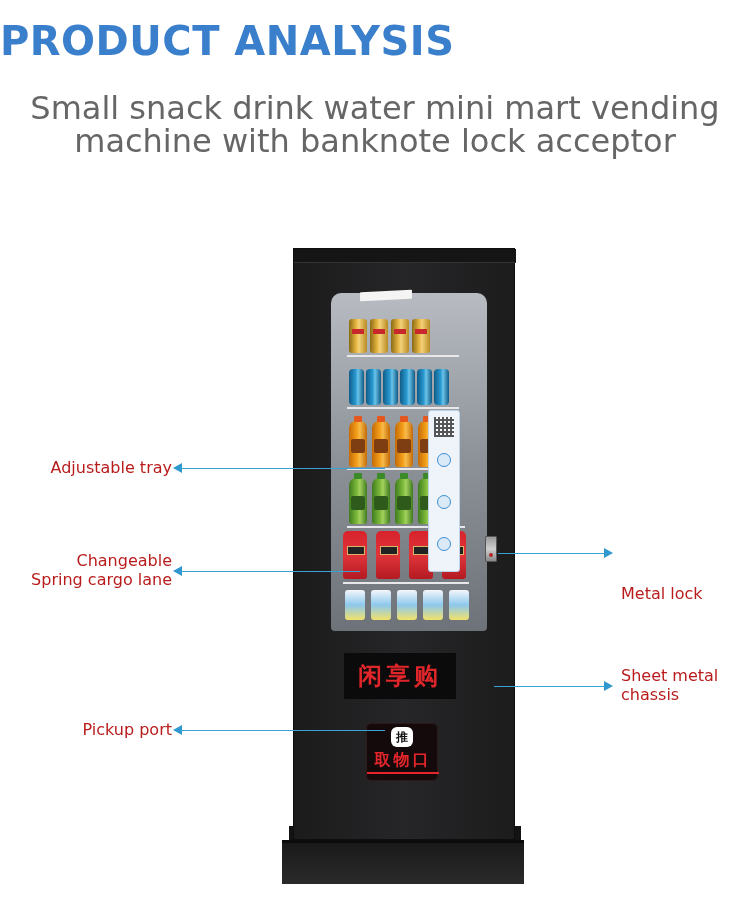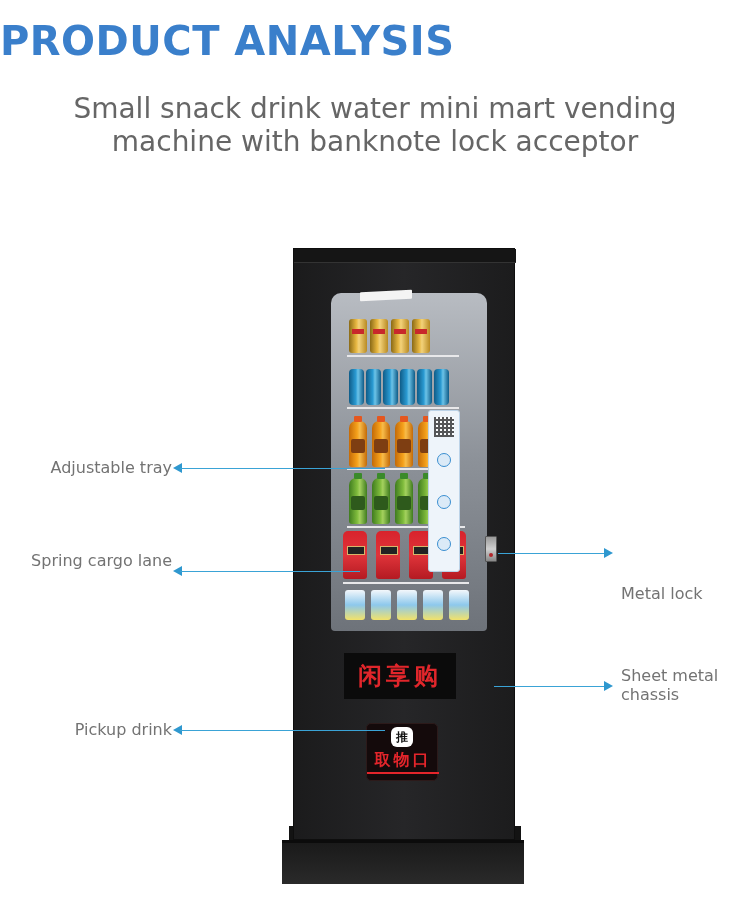--- a/index.html
+++ b/index.html
@@ -5,21 +5,21 @@
   * { box-sizing: border-box; margin: 0; padding: 0; }
   html, body { width: 750px; height: 921px; background: #ffffff; overflow: hidden; }
   body { position: relative; font-family: "DejaVu Sans", "Liberation Sans", sans-serif; }
 
   .title {
     position: absolute; top: 18px; left: 0; width: 750px; 
     font-size: 40px; font-weight: bold; color: #3a7fcb; letter-spacing: 0.5px;
   }
   .subtitle {
     position: absolute; top: 92px; left: 0; width: 750px; text-align: center;
-    font-size: 28px; line-height: 33px; color: #666666; font-weight: normal;
+    font-size: 32px; line-height: 33px; color: #666666; font-weight: normal;
   }
 
   
   .machine { position: absolute; left: 293px; top: 248px; width: 230px; height: 640px; }
   .cabinet {
     position: absolute; left: 0; top: 0; width: 222px; height: 592px;
     background: linear-gradient(90deg, #1b1b1c 0%, #262628 50%, #1c1c1d 100%);
     border: 1px solid #0e0e0e;
     padding-left: 44px;
   }
@@ -112,21 +112,21 @@
     position: absolute; left: -11px; top: 592px; width: 242px; height: 44px;
     background: linear-gradient(180deg, #1a1a1a 0%, #2a2a2a 100%);
     border-top: 3px solid #0b0b0b;
   }
   .base-shoulder {
     position: absolute; left: -4px; top: 578px; width: 232px; height: 16px; background: #131313;
   }
 
   
   .callout-label {
-    position: absolute; font-size: 16px; line-height: 19px; color: #737373;
+    position: absolute; font-size: 16px; line-height: 19px; color: #b91c1c;
   }
   .callout-label.right-align { text-align: right; }
   .leader { position: absolute; height: 1px; background: #3aa3d6; }
   .arrow-left, .arrow-right { position: absolute; width: 0; height: 0; border-top: 5px solid transparent; border-bottom: 5px solid transparent; }
   .arrow-left { border-right: 9px solid #2f98cf; }
   .arrow-right { border-left: 9px solid #2f98cf; }
 </style>
 </head>
 <body>
 
@@ -212,26 +212,27 @@
     </div>
   </div>
   <div class="base"></div>
 </div>
 
 <div class="callout-label right-align" style="left:20px; top:458px; width:152px;">Adjustable tray</div>
 <div class="arrow-left" style="left:173px; top:463px;"></div>
 <div class="leader" style="left:180px; top:468px; width:205px;"></div>
 
 <div class="callout-label right-align" style="left:20px; top:551px; width:152px;">
+  <div>Changeable</div>
   <div>Spring cargo lane</div>
 </div>
 <div class="arrow-left" style="left:173px; top:566px;"></div>
 <div class="leader" style="left:180px; top:571px; width:180px;"></div>
 
-<div class="callout-label right-align" style="left:20px; top:720px; width:152px;">Pickup drink</div>
+<div class="callout-label right-align" style="left:20px; top:720px; width:152px;">Pickup port</div>
 <div class="arrow-left" style="left:173px; top:725px;"></div>
 <div class="leader" style="left:180px; top:730px; width:205px;"></div>
 
 <div class="leader" style="left:498px; top:553px; width:108px;"></div>
 <div class="arrow-right" style="left:604px; top:548px;"></div>
 <div class="callout-label" style="left:621px; top:546px; width:120px;margin-top:38px;">Metal lock</div>
 
 <div class="leader" style="left:494px; top:686px; width:112px;"></div>
 <div class="arrow-right" style="left:604px; top:681px;"></div>
 <div class="callout-label" style="left:621px; top:666px; width:120px;">

